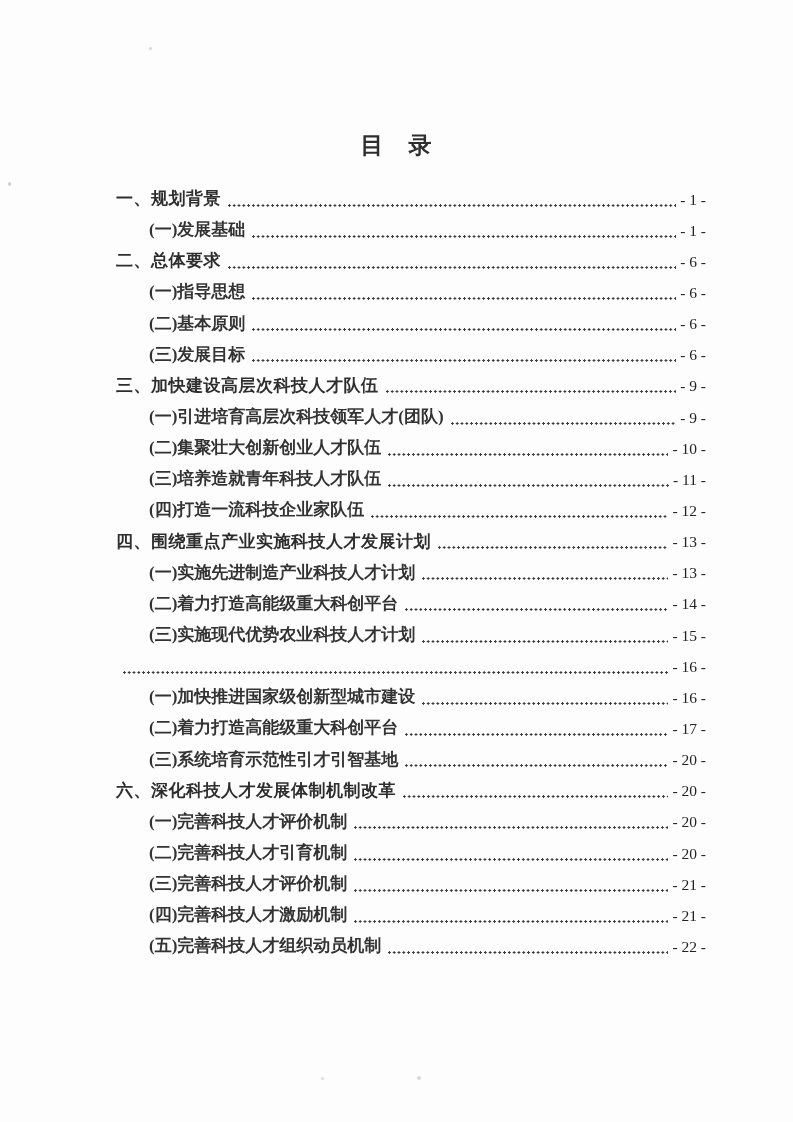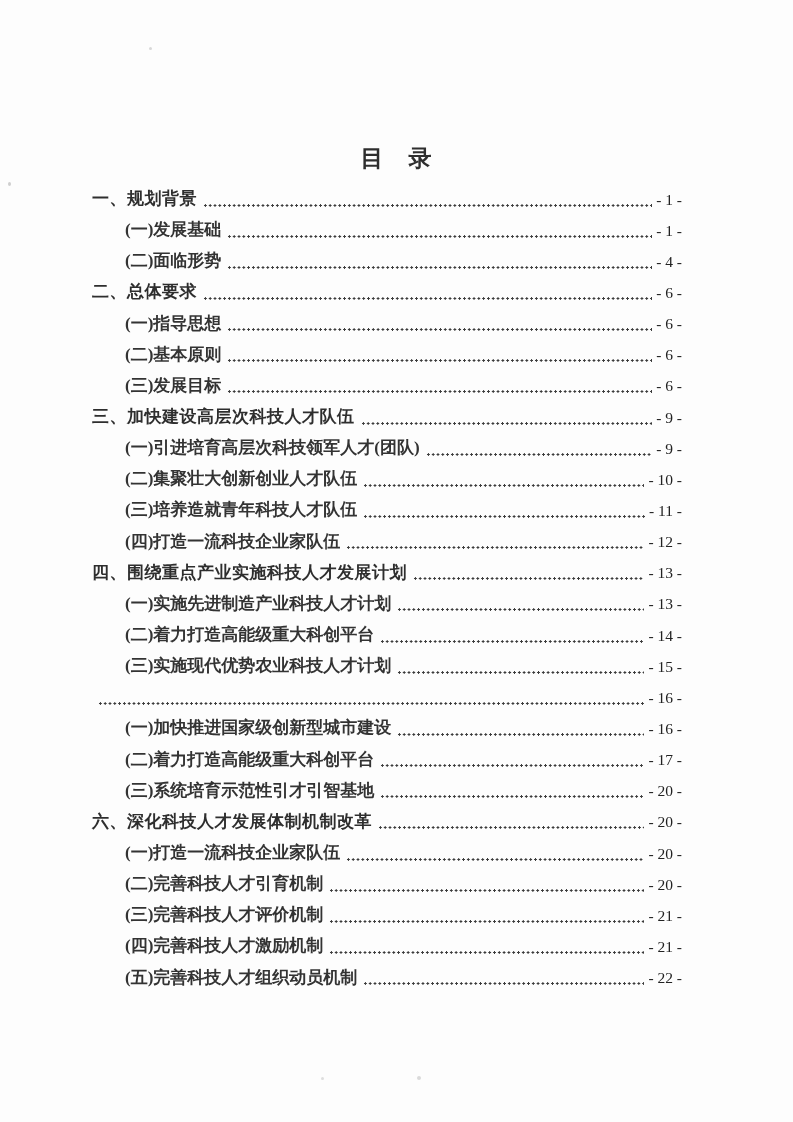--- a/index.html
+++ b/index.html
@@ -14,35 +14,35 @@
     background: #ffffff;
     font-family: "Liberation Sans", sans-serif;
   }
   .page {
     position: absolute;
     inset: 0;
     background: var(--bg, #fdfdfd);
   }
   .title {
     position: absolute;
-    top: 143px;
+    top: 130px;
     left: 0;
     width: 100%;
     margin: 0;
     text-align: center;
     font-family: "Liberation Serif", serif;
     font-size: 23px;
     font-weight: 700;
     letter-spacing: 1px;
     color: var(--heading, #2e2e2e);
   }
   .toc {
     position: absolute;
     top: 183px;
-    left: 92px;
+    left: 116px;
     width: 590px;
   }
   .row {
     display: flex;
     align-items: center;
     height: 31.15px;
   }
   .row.l2 {
     padding-left: 33px;
   }
@@ -98,25 +98,20 @@
     <span class="dots"></span>
     <span class="pagenum">- 1 -</span>
   </div>
 
   <div class="row l2">
     <span class="label">(一)发展基础</span>
     <span class="dots"></span>
     <span class="pagenum">- 1 -</span>
   </div>
 
-  <div class="row l2">
-    <span class="label">(二)面临形势</span>
-    <span class="dots"></span>
-    <span class="pagenum">- 4 -</span>
-  </div>
 
   <div class="row l1">
     <span class="label">二、总体要求</span>
     <span class="dots"></span>
     <span class="pagenum">- 6 -</span>
   </div>
 
   <div class="row l2">
     <span class="label">(一)指导思想</span>
     <span class="dots"></span>
@@ -212,21 +207,21 @@
     <span class="pagenum">- 20 -</span>
   </div>
 
   <div class="row l1">
     <span class="label">六、深化科技人才发展体制机制改革</span>
     <span class="dots"></span>
     <span class="pagenum">- 20 -</span>
   </div>
 
   <div class="row l2">
-    <span class="label">(一)打造一流科技企业家队伍</span>
+    <span class="label">(一)完善科技人才评价机制</span>
     <span class="dots"></span>
     <span class="pagenum">- 20 -</span>
   </div>
 
   <div class="row l2">
     <span class="label">(二)完善科技人才引育机制</span>
     <span class="dots"></span>
     <span class="pagenum">- 20 -</span>
   </div>
 

